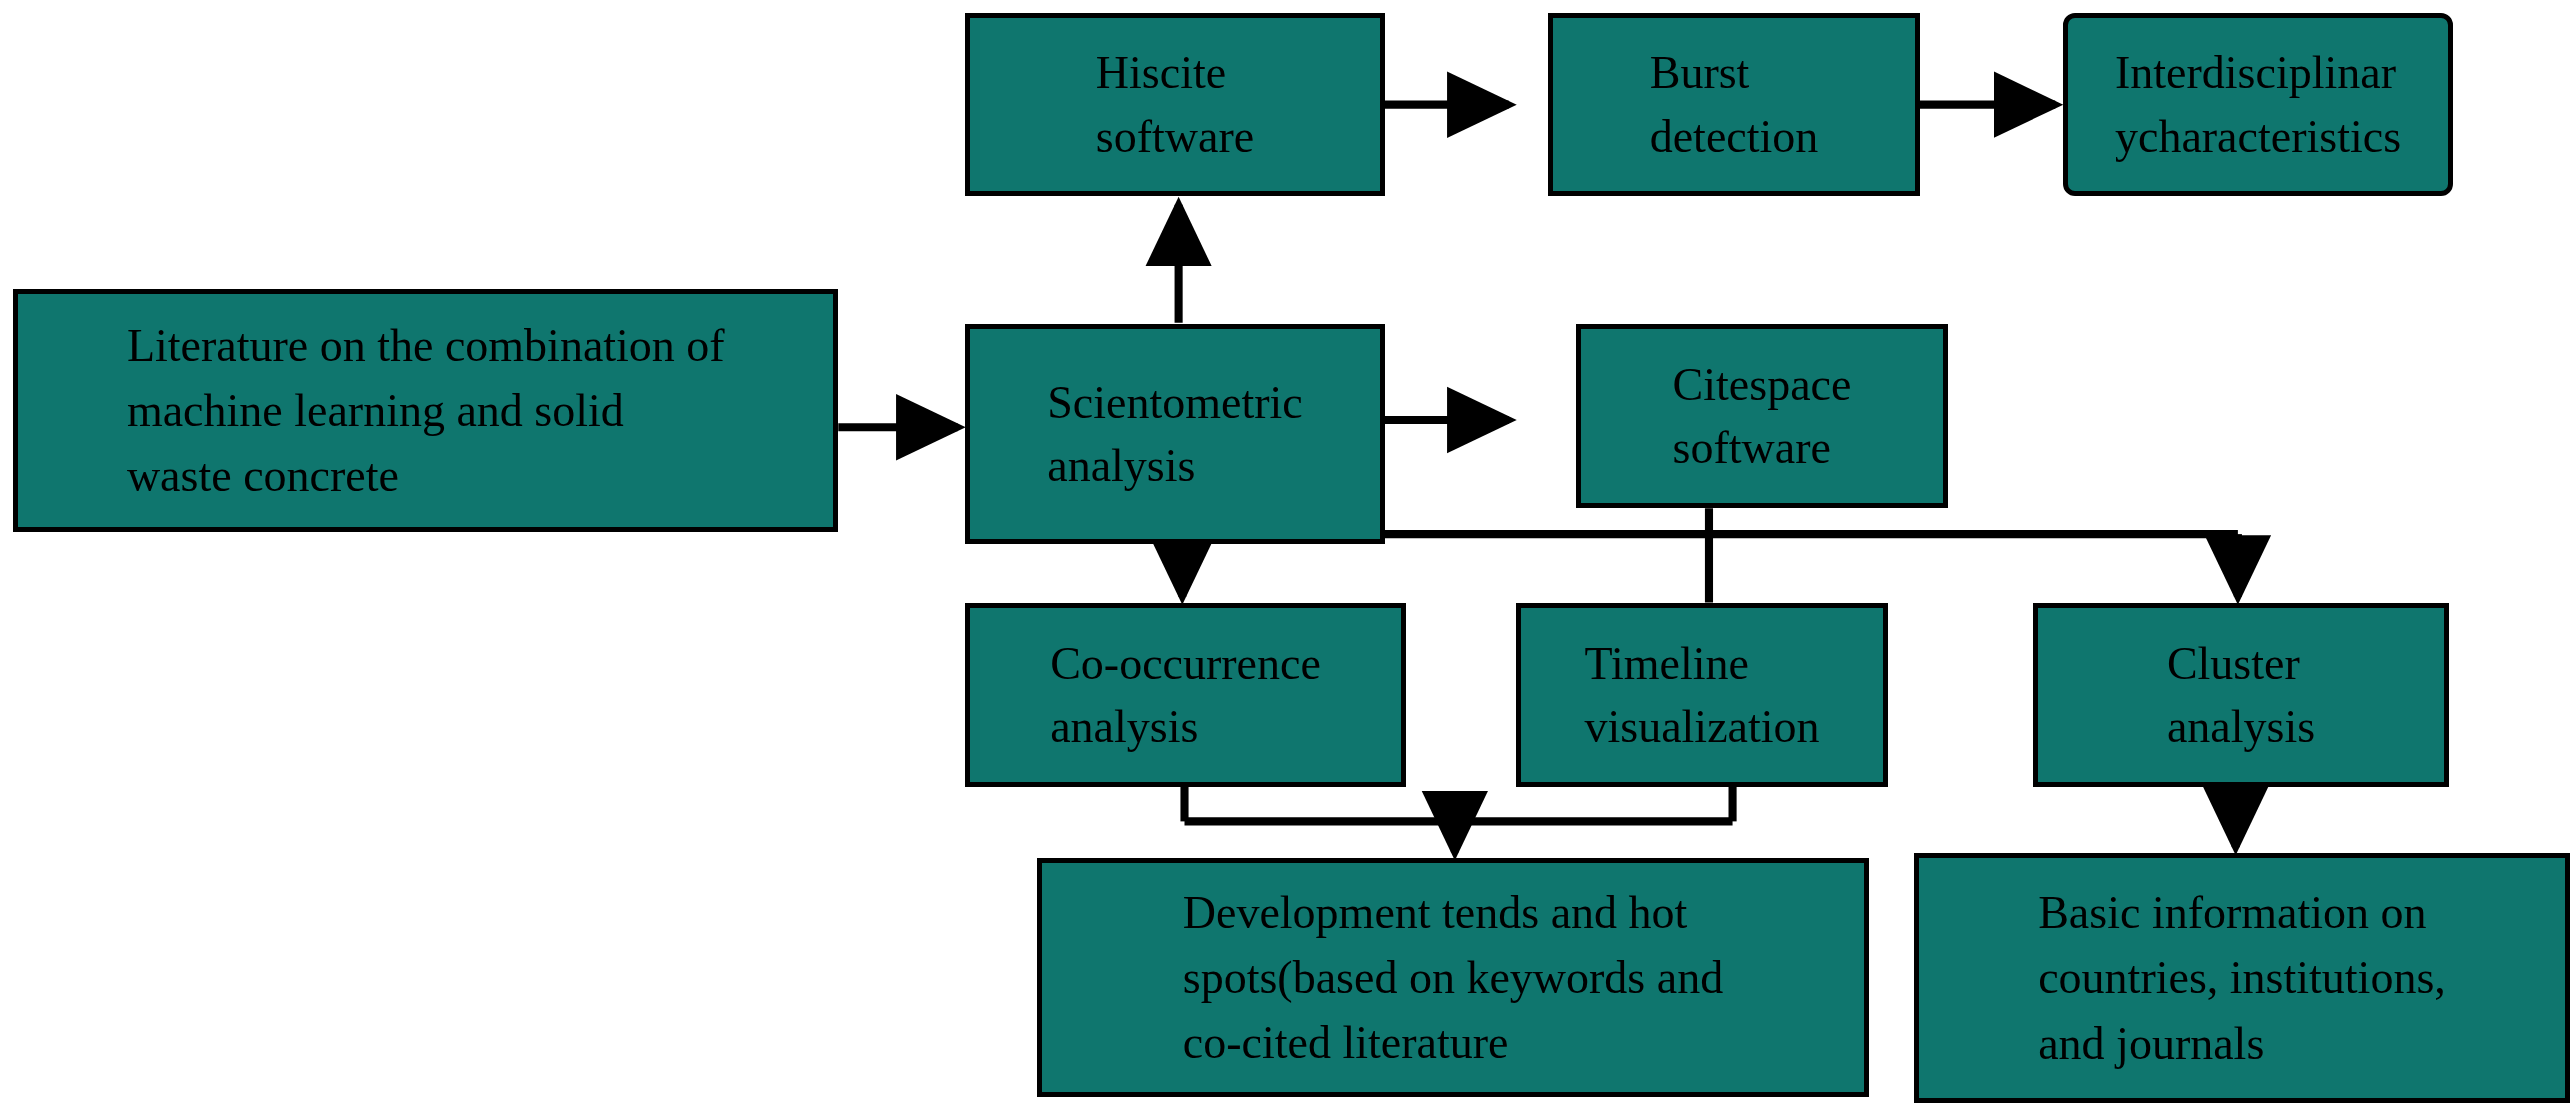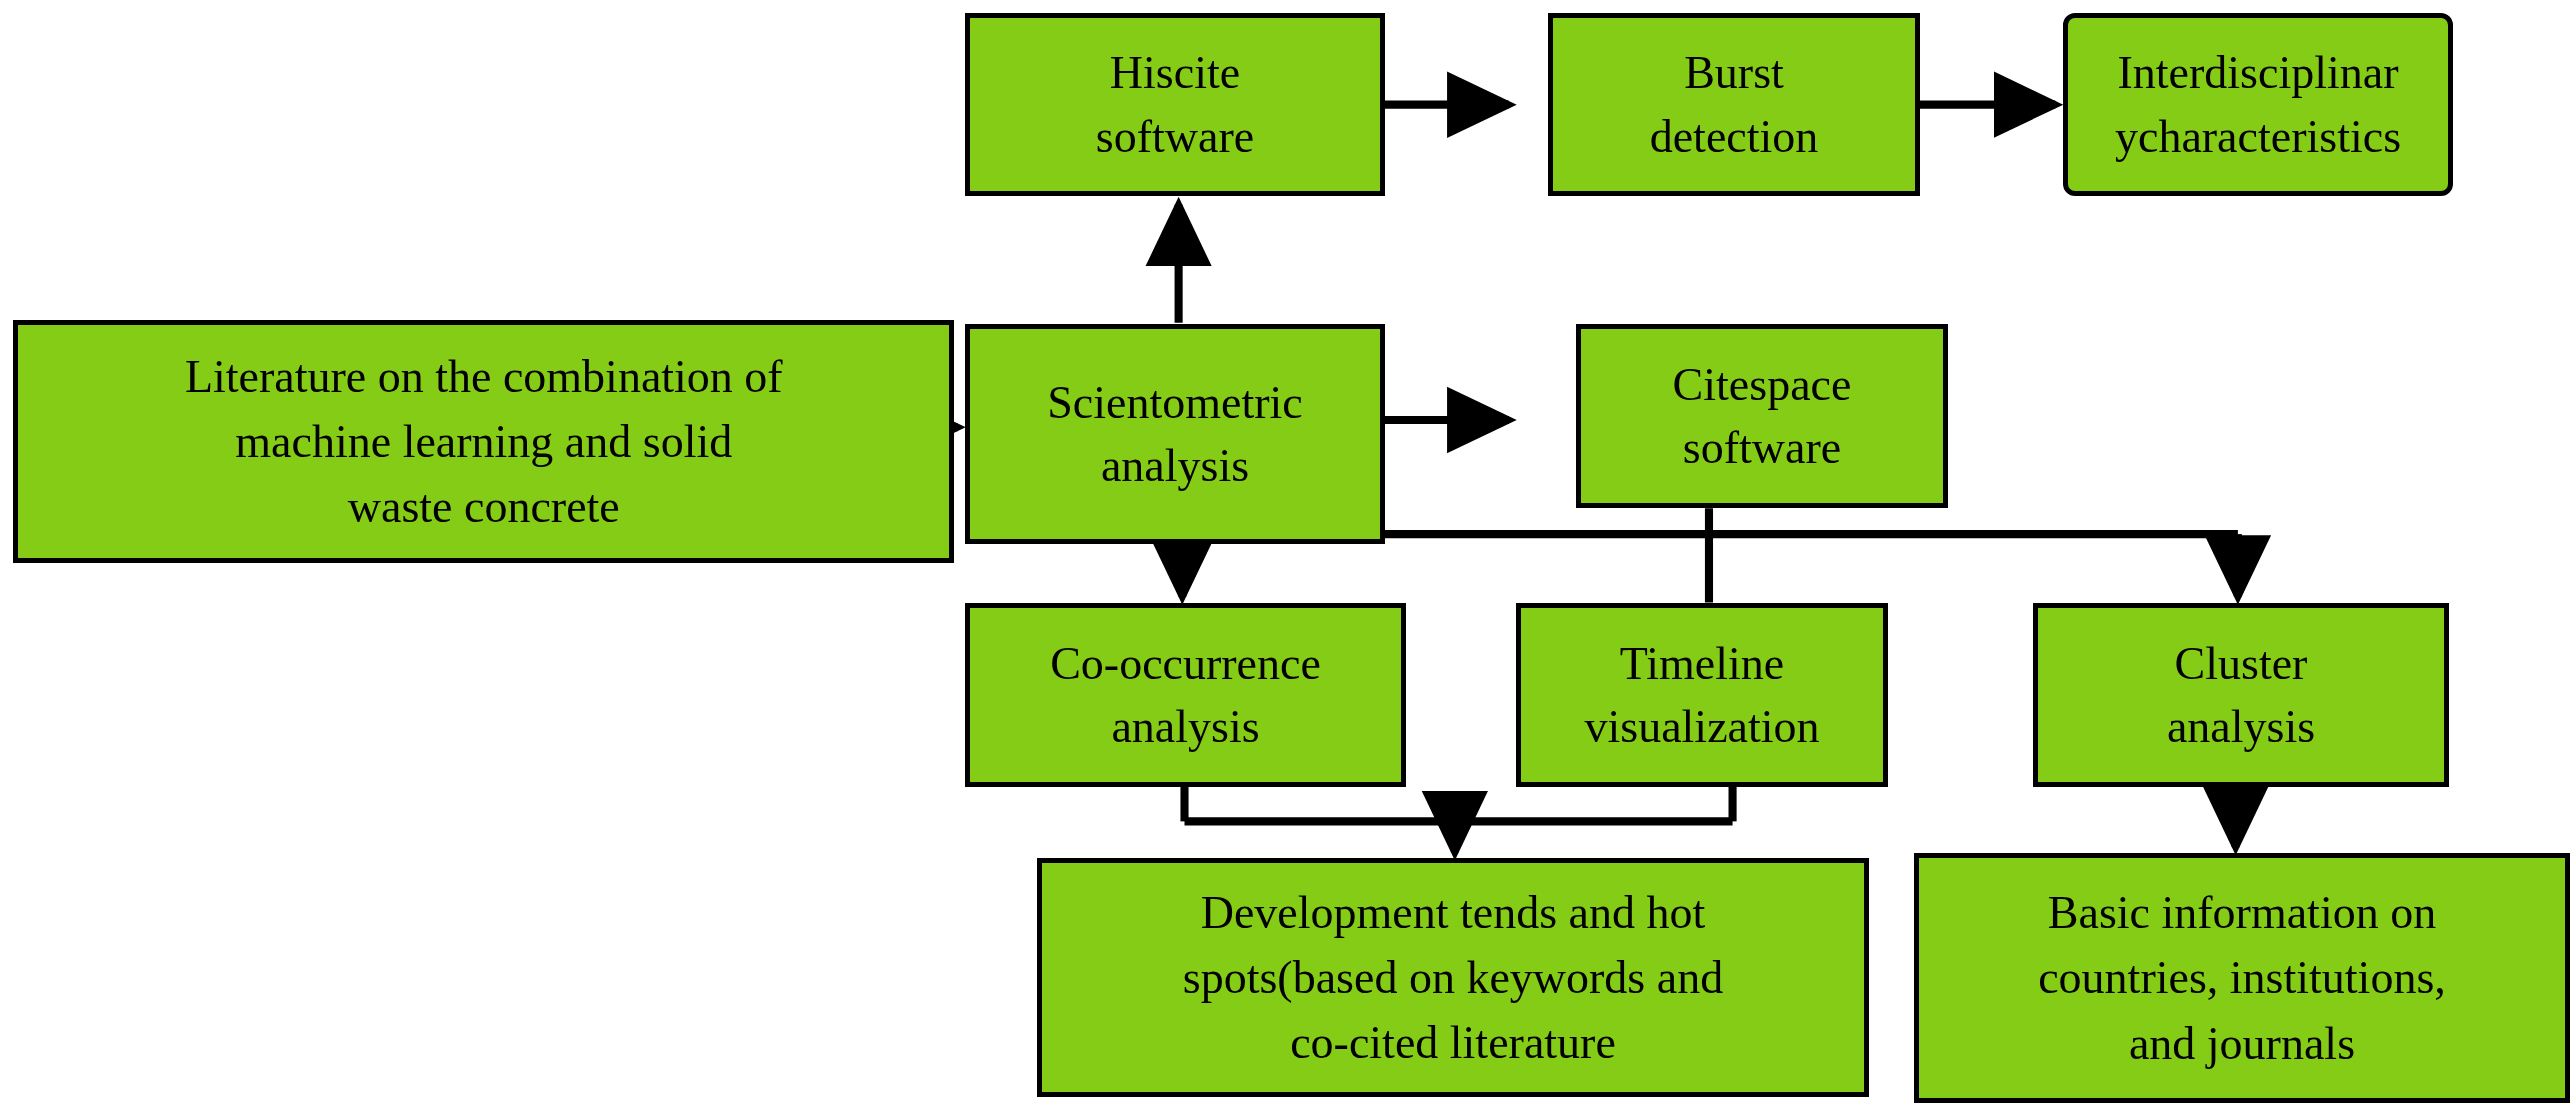--- a/index.html
+++ b/index.html
@@ -21,26 +21,25 @@
   #flow-svg {
     position: absolute;
     left: 0;
     top: 0;
     width: 2576px;
     height: 1108px;
   }
   .node-box {
     position: absolute;
     box-sizing: border-box;
-    background: #84cc16;
+    background: #0f766e;
     border: 5.2px solid #000000;
     display: flex;
     align-items: center;
     justify-content: center;
-    text-align: center;
   }
   .node-label {
     display: block;
     color: #000000;
     font-family: "Liberation Serif", "DejaVu Serif", serif;
     font-size: 46px;
     line-height: 1.38;
     letter-spacing: 0px;
     white-space: pre-line;
     padding: 0 7.4px;
@@ -87,21 +86,21 @@
       <line x1="2352" y1="1068" x2="2352" y2="1115"></line>
 
       <line x1="1608" y1="1115" x2="2352" y2="1115"></line>
 
       <line x1="1975" y1="1115" x2="1975" y2="1157" marker-end="url(#arrowhead)"></line>
 
       <line x1="3035" y1="1068" x2="3035" y2="1150" marker-end="url(#arrowhead)"></line>
     </g>
   </svg>
 
-  <div class="node-box" style="left:13.3px; top:289px; width:941px; height:243px;margin-top:31px;">
+  <div class="node-box" style="left:13.3px; top:289px; width:825px; height:243px;">
     <span class="node-label wide">Literature on the combination of
 machine learning and solid
 waste concrete</span>
   </div>
 
   <div class="node-box" style="left:965px; top:324px; width:420px; height:220px;">
     <span class="node-label">Scientometric
 analysis</span>
   </div>
 

